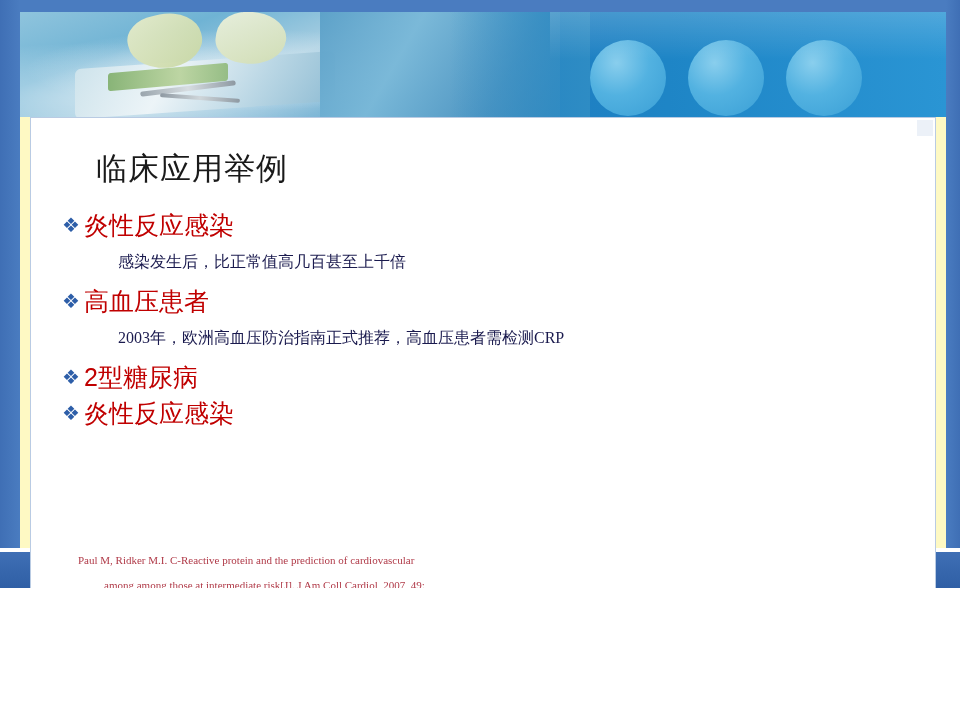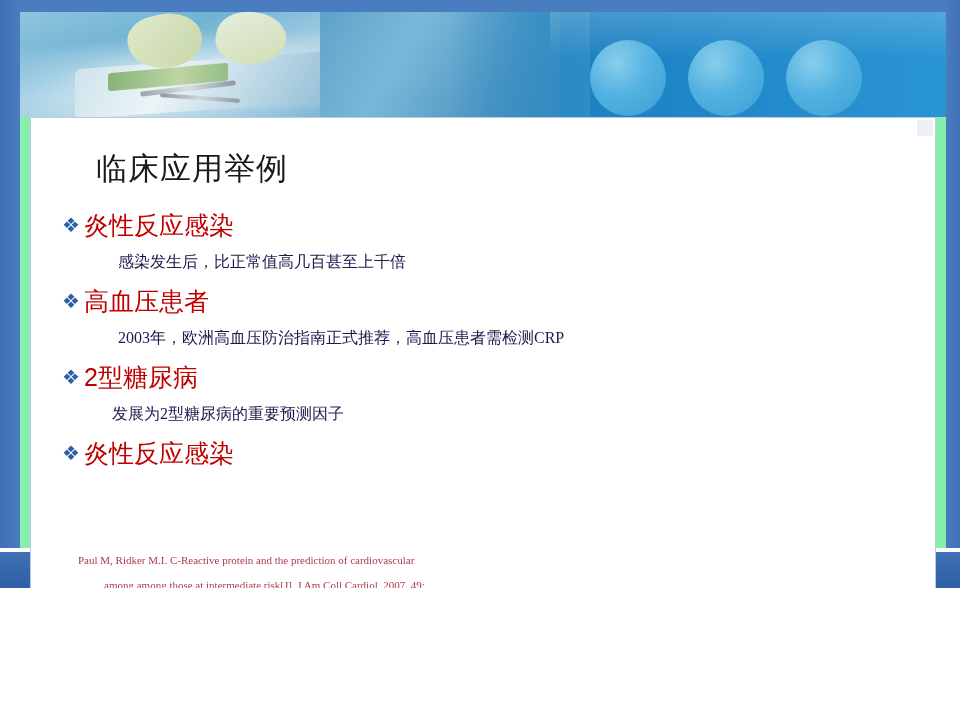--- a/index.html
+++ b/index.html
@@ -10,21 +10,21 @@
     width: 960px;
     height: 720px;
     background: #ffffff;
     font-family: "Liberation Serif", serif;
     overflow: hidden;
   }
   .slide {
     position: relative;
     width: 960px;
     height: 588px;
-    background: #86efac;
+    background: #fef9c3;
     overflow: hidden;
   }
   
   .frame-left {
     position: absolute;
     left: 0; top: 0;
     width: 20px; height: 720px;
     background: linear-gradient(to right, #3f6fb5, #4a7cc0);
   }
   .frame-right {
@@ -264,21 +264,20 @@
     <div class="bullet-row">
       <span class="diamond">❖</span>
       <span class="bullet-head">高血压患者</span>
     </div>
     <div class="sub-line">2003年，欧洲高血压防治指南正式推荐，高血压患者需检测CRP</div>
 
     <div class="bullet-row">
       <span class="diamond">❖</span>
       <span class="bullet-head">2型糖尿病</span>
     </div>
-    <div class="sub-line indent-small">发展为2型糖尿病的重要预测因子</div>
 
     <div class="bullet-row">
       <span class="diamond">❖</span>
       <span class="bullet-head">炎性反应感染</span>
     </div>
 
   </div>
 
   <div class="reference">
     <span>Paul M, Ridker M.I. C-Reactive protein and the prediction of cardiovascular</span>

